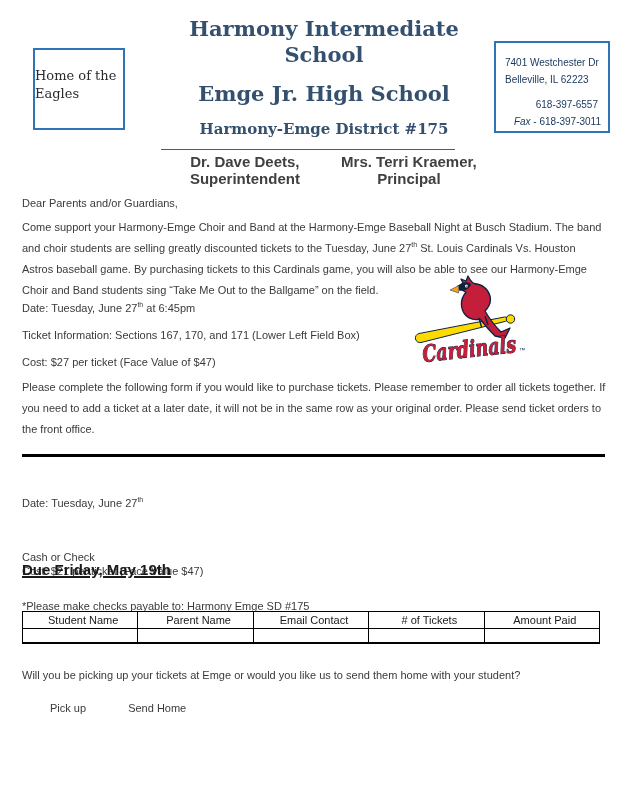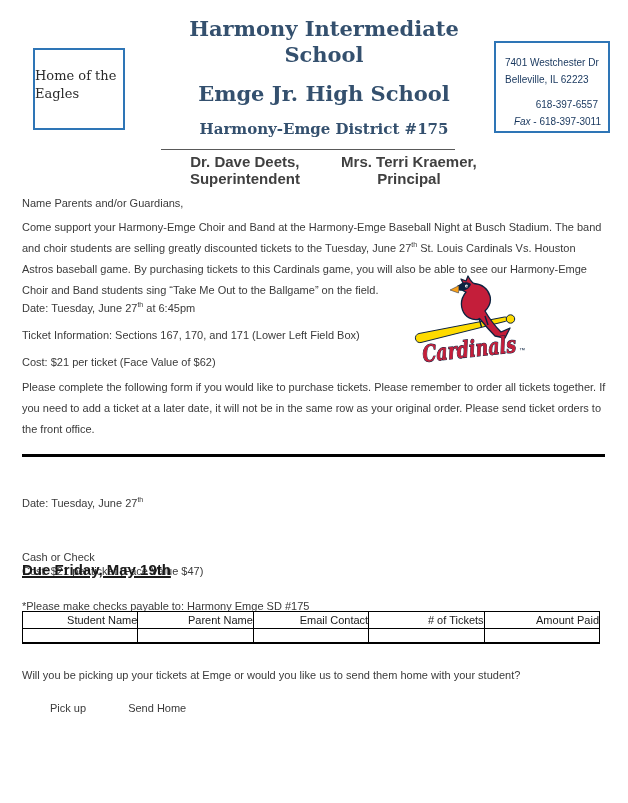--- a/index.html
+++ b/index.html
@@ -60,21 +60,21 @@
     position:absolute; left:22px; top:561px; font-size:15px; font-weight:700;
     color:#1a1a1a; text-decoration:underline; text-decoration-thickness:1.5px;
   }
   .note { top:597px; }
   table.order {
     position:absolute; left:22px; top:611px; width:578px;
     border-collapse:collapse; table-layout:fixed;
   }
   table.order th, table.order td { border:1px solid #000; padding:0 0 0 6px; }
   table.order th {
-    height:16px; font-size:11px; font-weight:400; text-align:right;
+    height:16px; font-size:11px; font-weight:400; text-align:center;
     color:#1a1a1a; vertical-align:middle;
   }
   table.order td { height:13px; border-bottom-width:2px; }
   .question { top:666px; }
   .pickup-row { top:699px;margin-left:28px; }
   .pickup-row .opt1 { display:inline-block; }
   .pickup-row .opt2 { display:inline-block; margin-left:39px; }
 </style>
 </head>
 <body>
@@ -97,28 +97,28 @@
     </div>
   </div>
 
   <div class="addr-box">
     <div>7401 Westchester Dr</div>
     <div>Belleville, IL 62223</div>
     <div class="phone">618-397-6557</div>
     <div class="fax"><em>Fax</em><span> - 618-397-3011</span></div>
   </div>
 
-  <div class="bl salutation">Name Parents and/or Guardians,</div>
+  <div class="bl salutation">Dear Parents and/or Guardians,</div>
 
   <div class="bl para1"><span>Come support your Harmony-Emge Choir and Band at the Harmony-Emge Baseball Night at Busch Stadium. The band and choir students are selling greatly discounted tickets to the Tuesday, June 27</span><sup class="s">th</sup><span> St. Louis Cardinals Vs. Houston Astros baseball game. By purchasing tickets to this Cardinals game, you will also be able to see our Harmony-Emge Choir and Band students sing “Take Me Out to the Ballgame” on the field.</span></div>
 
   <div class="bl date1"><span>Date: Tuesday, June 27</span><sup class="s">th</sup><span> at 6:45pm</span></div>
 
   <div class="bl ticket1">Ticket Information: Sections 167, 170, and 171 (Lower Left Field Box)</div>
-  <div class="bl cost1">Cost: $21 per ticket (Face Value of $62)</div>
+  <div class="bl cost1">Cost: $27 per ticket (Face Value of $47)</div>
 
   <div class="bl para2">Please complete the following form if you would like to purchase tickets. Please remember to order all tickets together. If you need to add a ticket at a later date, it will not be in the same row as your original order. Please send ticket orders to the front office.</div>
 
   <div class="logo">
     <svg viewBox="0 0 160 106" width="160" height="106">
 
       <g>
         <path d="M19 61.5 L104.5 45 A2.2 2.2 0 0 1 105.6 49.3 L21 70.5 A4.6 4.6 0 0 1 19 61.5 Z" fill="#FEDB00" stroke="#0C2340" stroke-width="1"></path>
         <circle cx="110.5" cy="47" r="4.2" fill="#FEDB00" stroke="#0C2340" stroke-width="1"></circle>
       </g>

